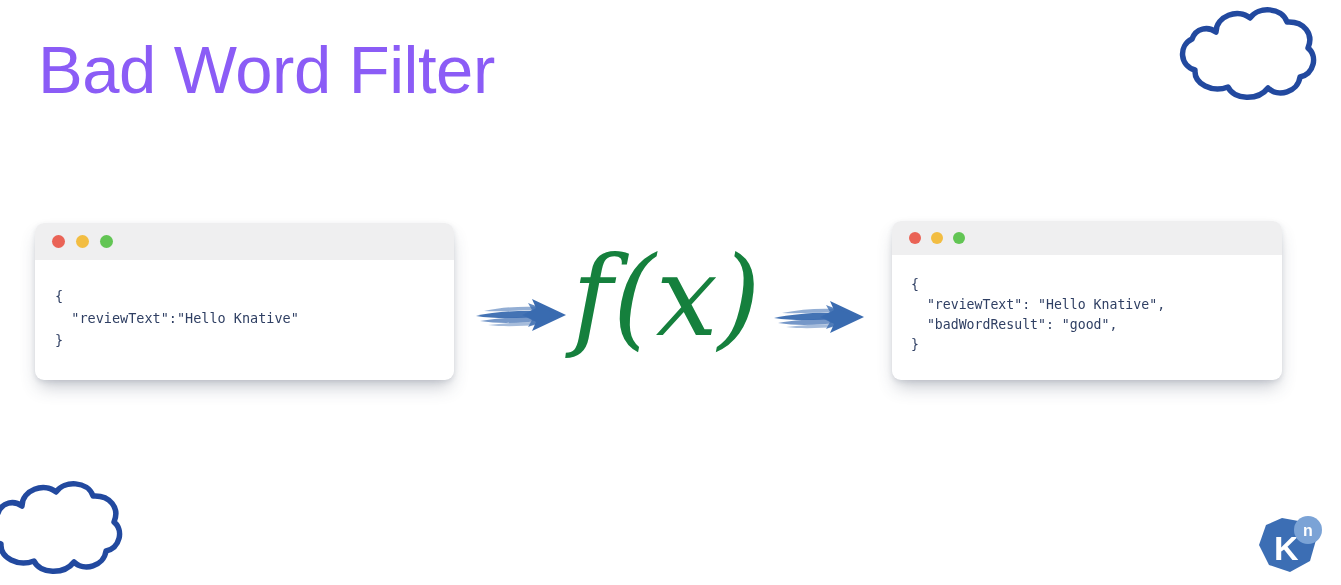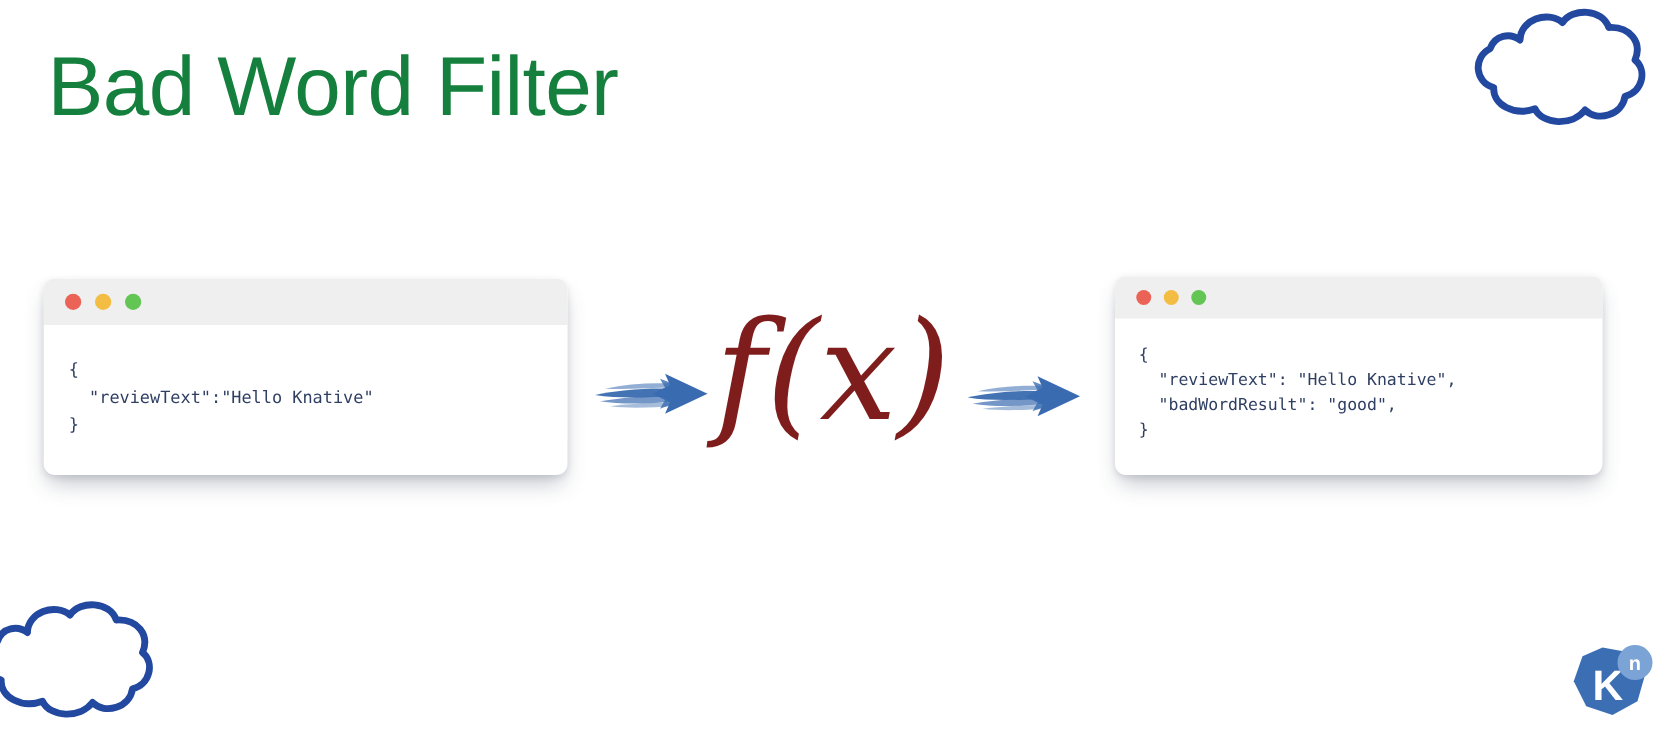--- a/index.html
+++ b/index.html
@@ -17,21 +17,21 @@
 
   
   .slide-title {
     position: absolute;
     left: 38px;
     top: 32px;
     font-family: "Liberation Sans", sans-serif;
     font-size: 67px;
     font-weight: 400;
     letter-spacing: -0.5px;
-    color: #15803d;
+    color: #8b5cf6;
     line-height: 1.12;
     white-space: nowrap;
   }
 
   
   .cloud {
     position: absolute;
   }
   .cloud svg { display: block; overflow: visible; }
 
@@ -95,21 +95,21 @@
 
   
   #fx-symbol {
     position: absolute;
     left: 572px;
     top: 242px;
     font-family: "DejaVu Serif", "Liberation Serif", serif;
     font-style: italic;
     font-size: 110px;
     font-weight: 400;
-    color: #7f1d1d;
+    color: #15803d;
     line-height: 1;
     white-space: nowrap;
   }
 
   
   #knative-logo {
     position: absolute;
     left: 1256px;
     top: 516px;
     width: 70px;

